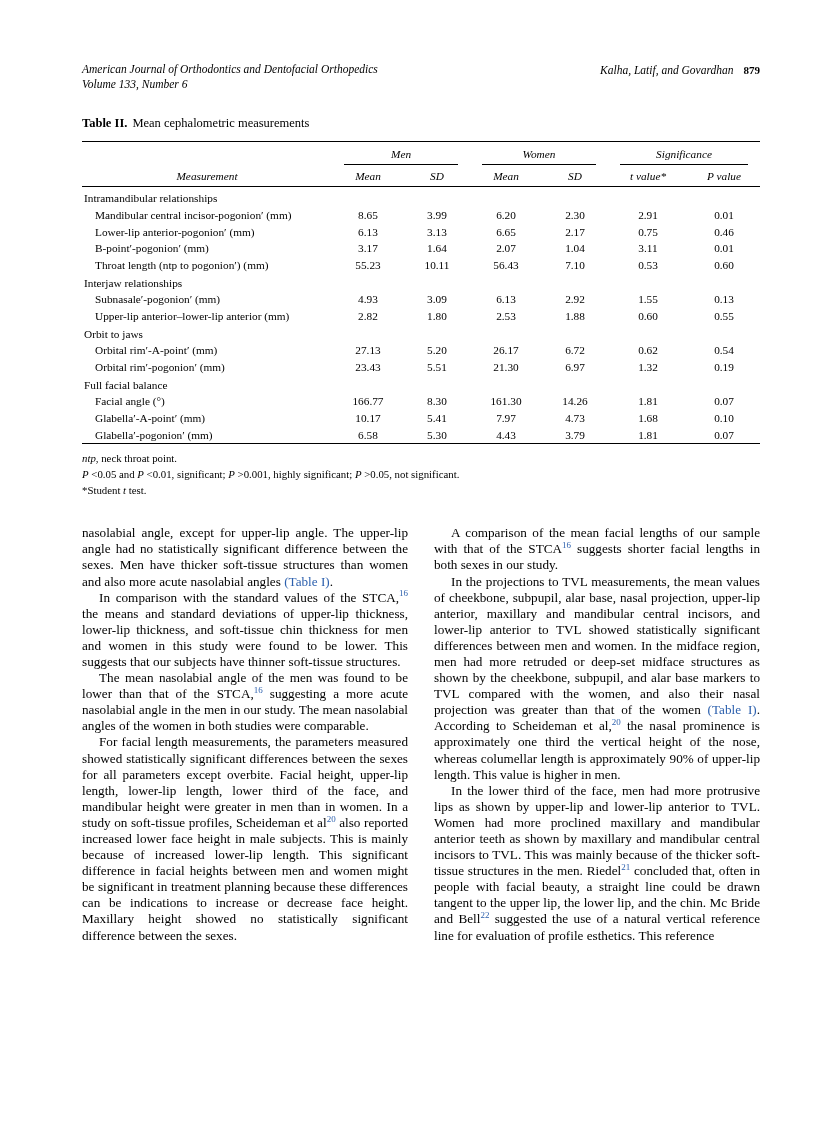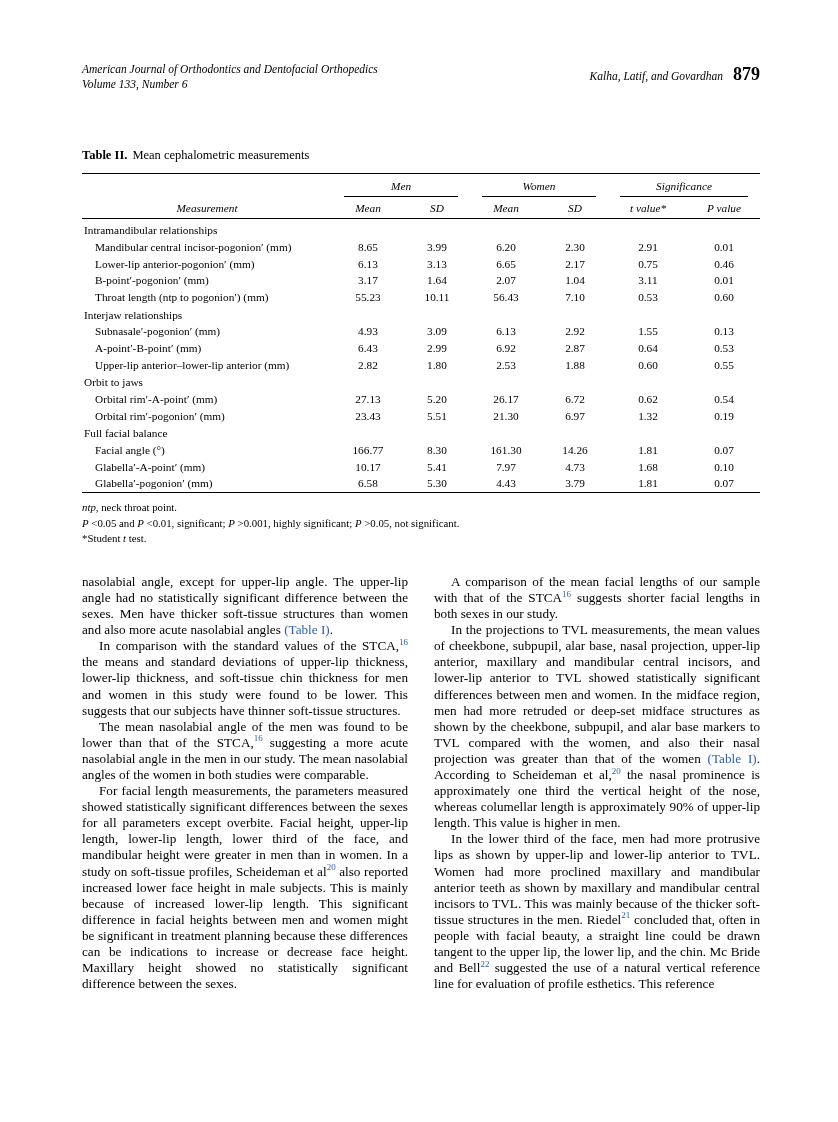--- a/index.html
+++ b/index.html
@@ -16,23 +16,23 @@
     position:relative;
     background:#fff;
   }
   
   .page-header {
     display:flex; justify-content:space-between; align-items:flex-start;
     font-size:11.5px; line-height:1.3;
   }
   .header-left { font-style:italic; }
   .header-right { white-space:nowrap; font-style:italic; padding-top:1px; }
-  .page-number { font-style:normal; font-weight:bold; font-size:18px; margin-left:10px; }
-  
-  .table-caption { margin-top:56px; font-size:12.5px; }
+  .page-number { font-style:normal; font-weight:bold; font-size:11px; margin-left:10px; }
+  
+  .table-caption { margin-top:24px; font-size:12.5px; }
   .table-label { font-weight:bold; margin-right:5px; }
   table.data-table {
     width:100%; border-collapse:collapse; table-layout:fixed;
     margin-top:10px;
     border-top:1px solid #000;
     border-bottom:1px solid #000;
     font-size:11.3px; line-height:1.3;
   }
   table.data-table th { font-weight:normal; font-style:italic; }
   .group-head { padding-top:5px;margin-top:28px; }
@@ -160,29 +160,20 @@
             <td colspan="7">Interjaw relationships</td>
           </tr>
           <tr>
             <td class="row-label">Subnasale′-pogonion′ (mm)</td>
             <td class="num">4.93</td>
             <td class="num">3.09</td>
             <td class="num">6.13</td>
             <td class="num">2.92</td>
             <td class="num">1.55</td>
             <td class="num">0.13</td>
-          </tr>
-          <tr>
-            <td class="row-label">A-point′-B-point′ (mm)</td>
-            <td class="num">6.43</td>
-            <td class="num">2.99</td>
-            <td class="num">6.92</td>
-            <td class="num">2.87</td>
-            <td class="num">0.64</td>
-            <td class="num">0.53</td>
           </tr>
           <tr>
             <td class="row-label">Upper-lip anterior–lower-lip anterior (mm)</td>
             <td class="num">2.82</td>
             <td class="num">1.80</td>
             <td class="num">2.53</td>
             <td class="num">1.88</td>
             <td class="num">0.60</td>
             <td class="num">0.55</td>
           </tr>

